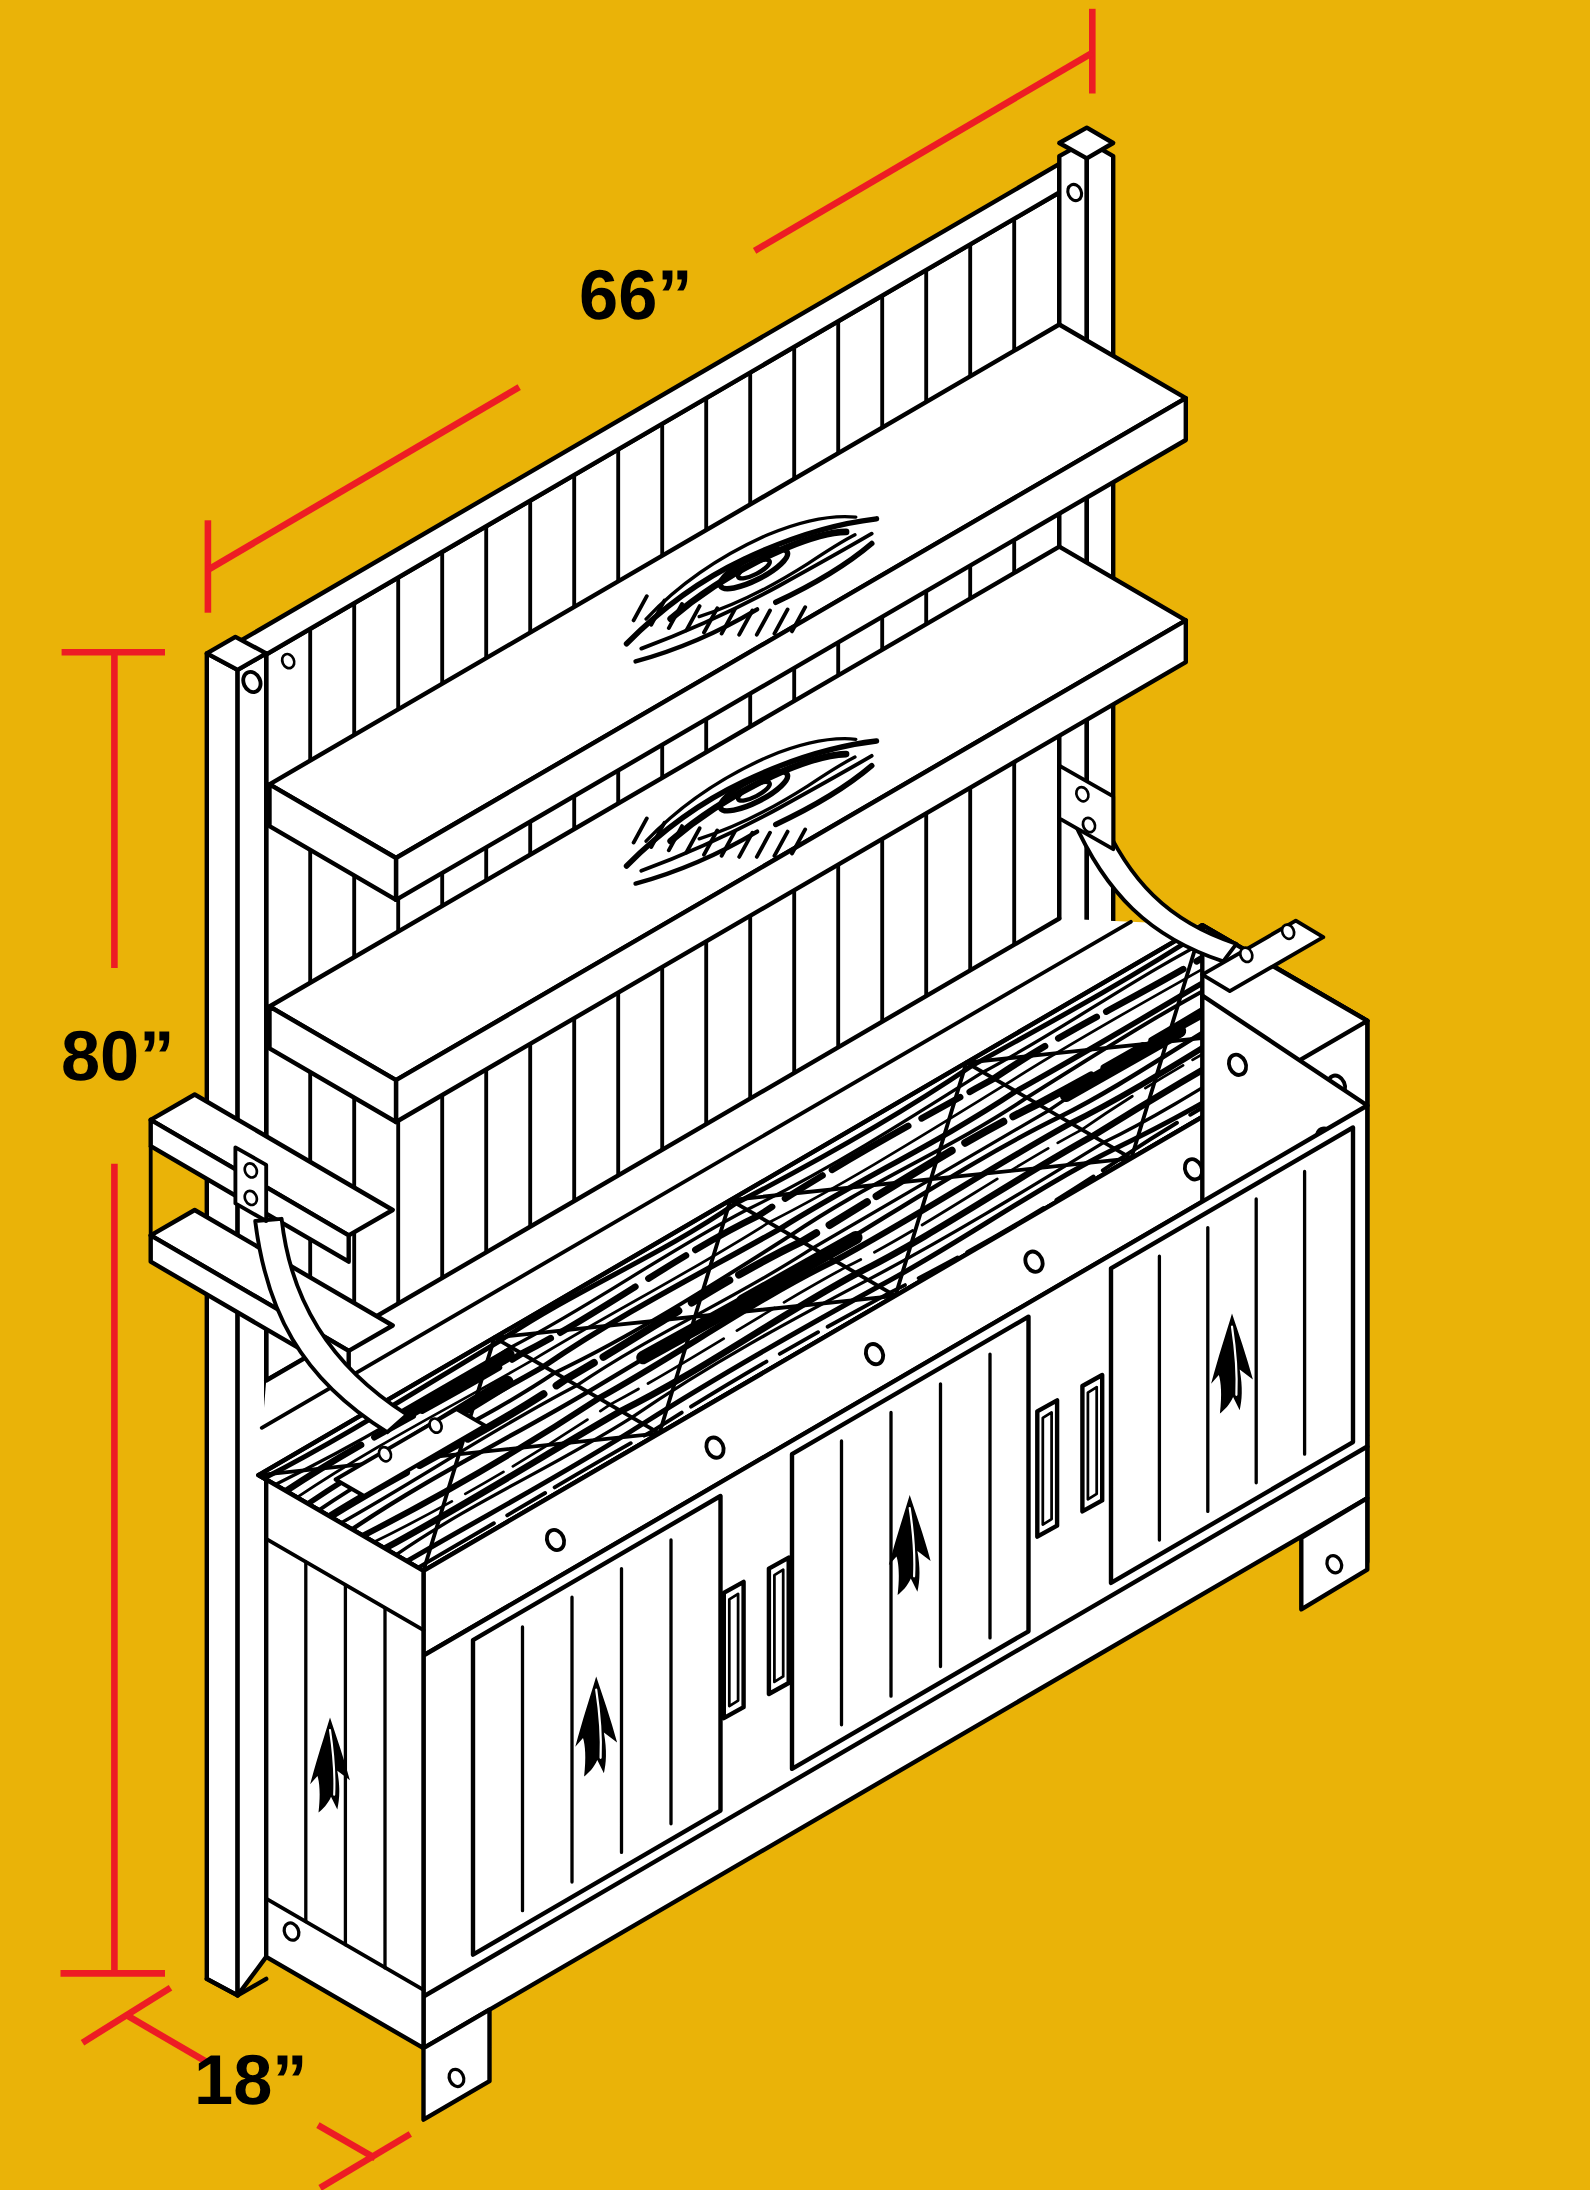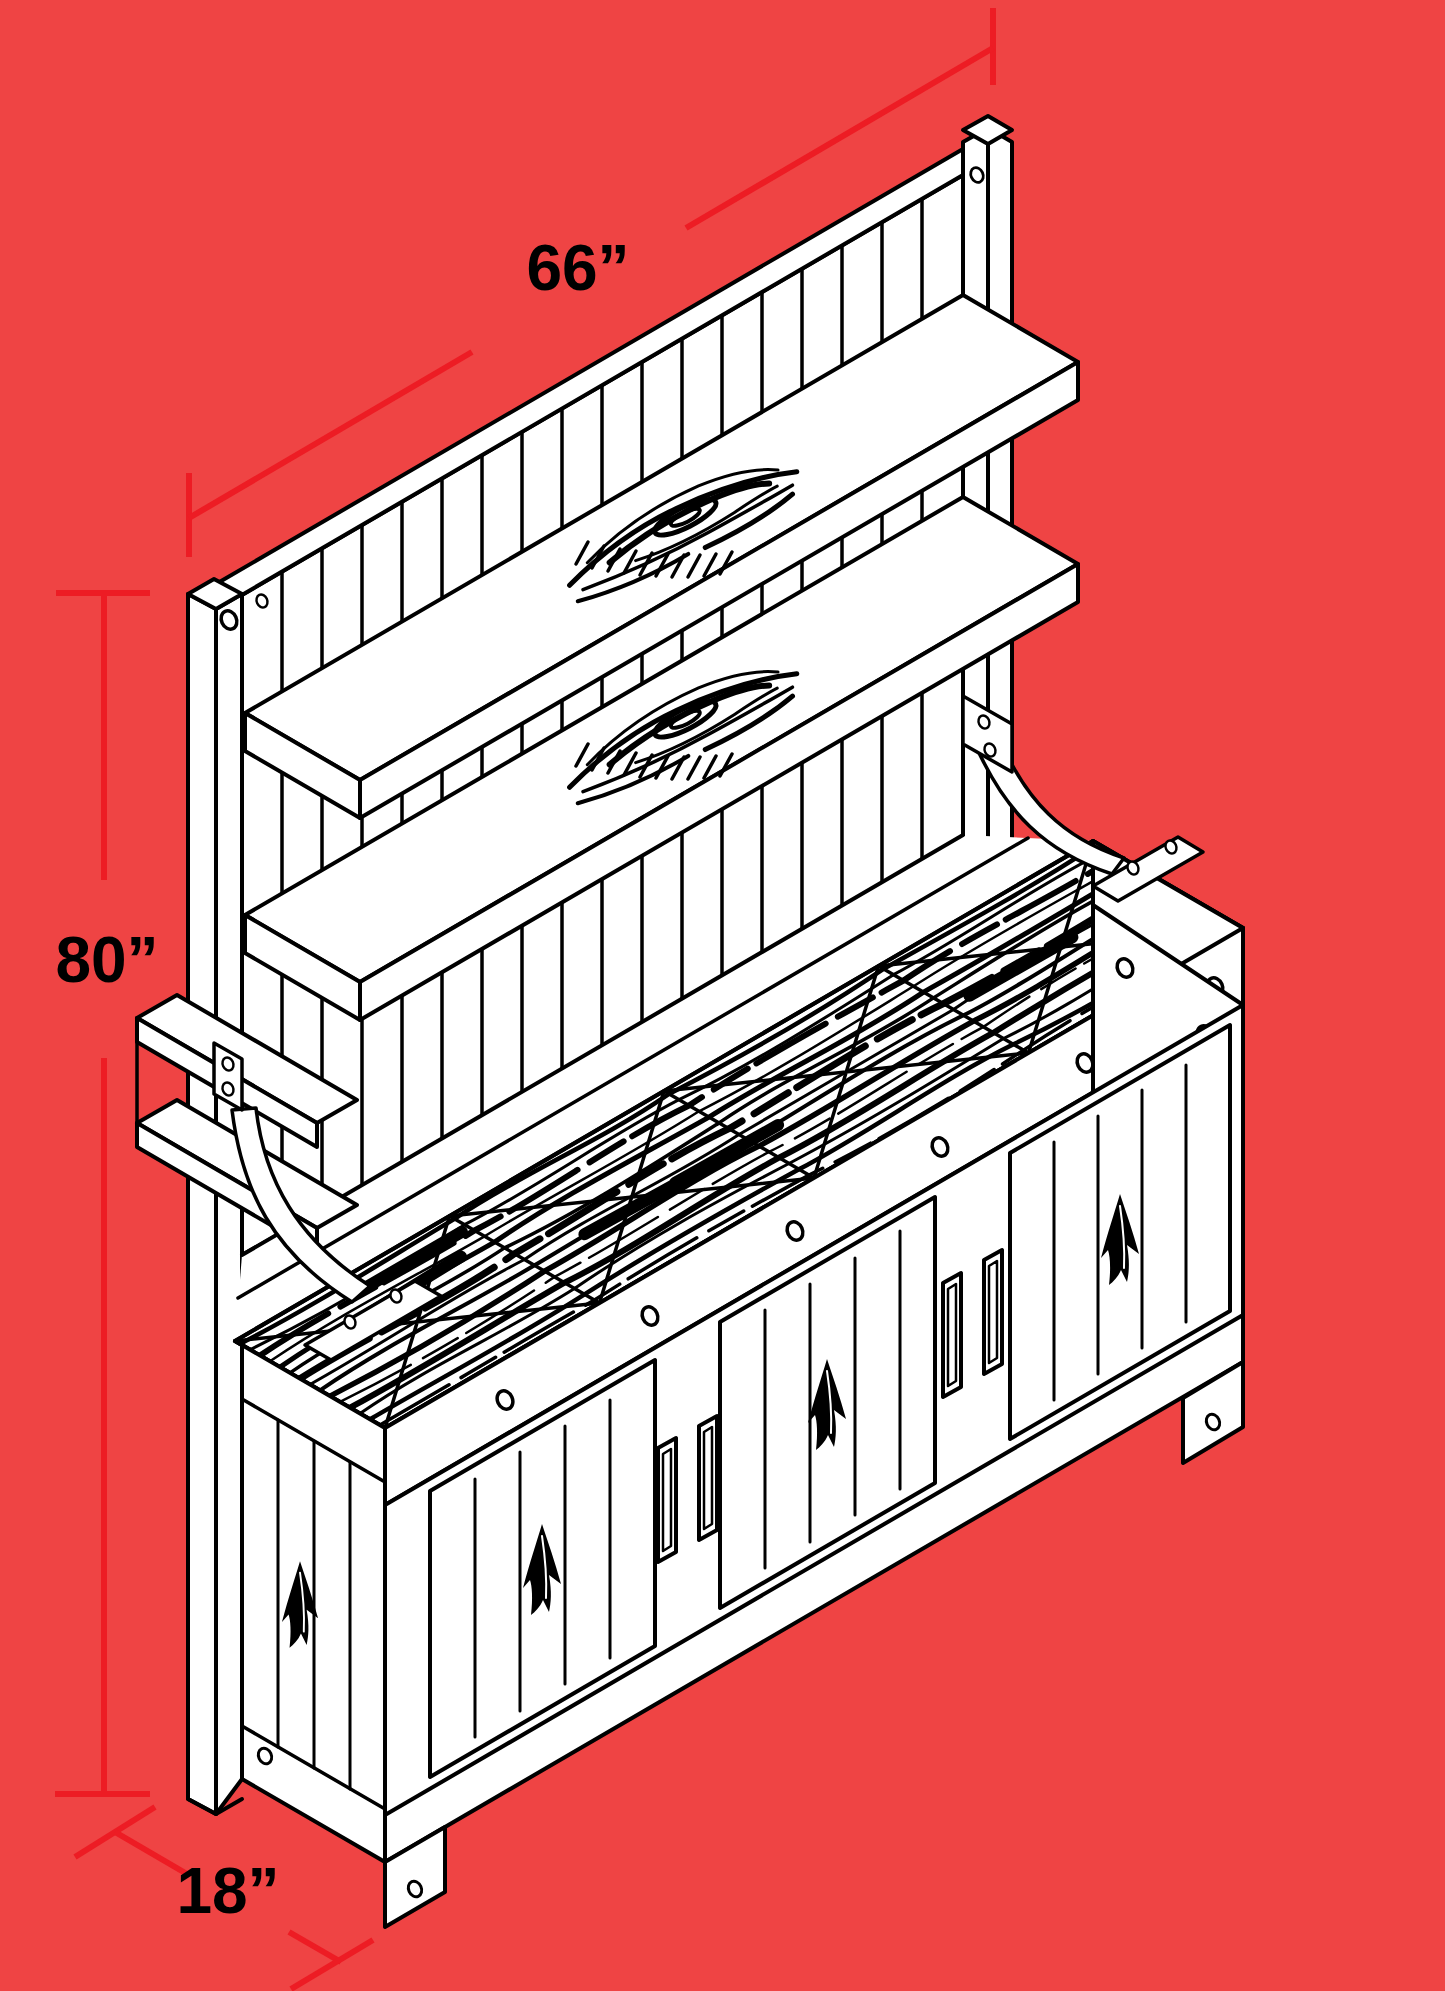--- a/index.html
+++ b/index.html
@@ -1,16 +1,16 @@
 <!DOCTYPE html>
 <html><head>
 <meta charset="utf-8">
 <style>
   html,body{margin:0;padding:0;background:#ffffff;}
-  #stage{position:relative;width:1445px;height:1991px;background:#ef4444;overflow:hidden;
+  #stage{position:relative;width:1445px;height:1991px;background:#eab308;overflow:hidden;
          font-family:"Liberation Sans", sans-serif;}
   svg{display:block}
   text.dim{font-family:"Liberation Sans", sans-serif;font-weight:bold;font-size:64px;fill:#000;}
 </style>
 </head>
 <body>
 
 <div id="stage">
 <svg width="1445" height="1991" viewBox="0 0 1445 1991">
   <defs>

